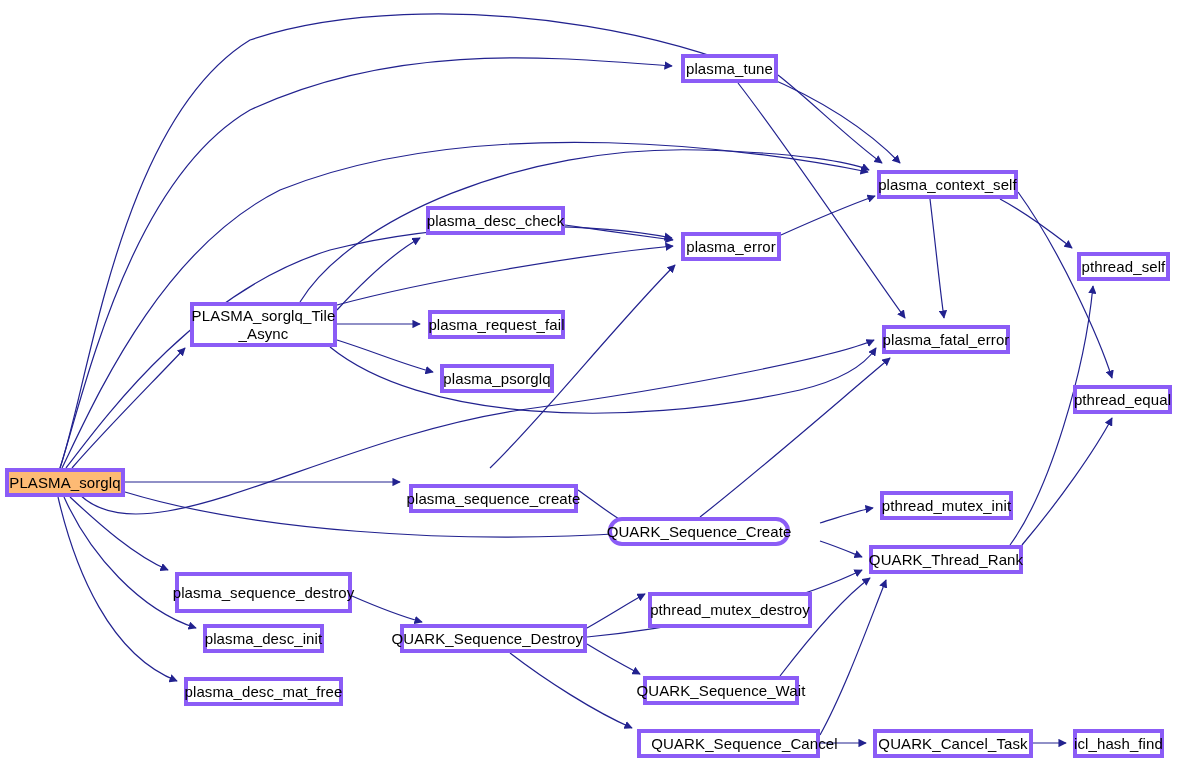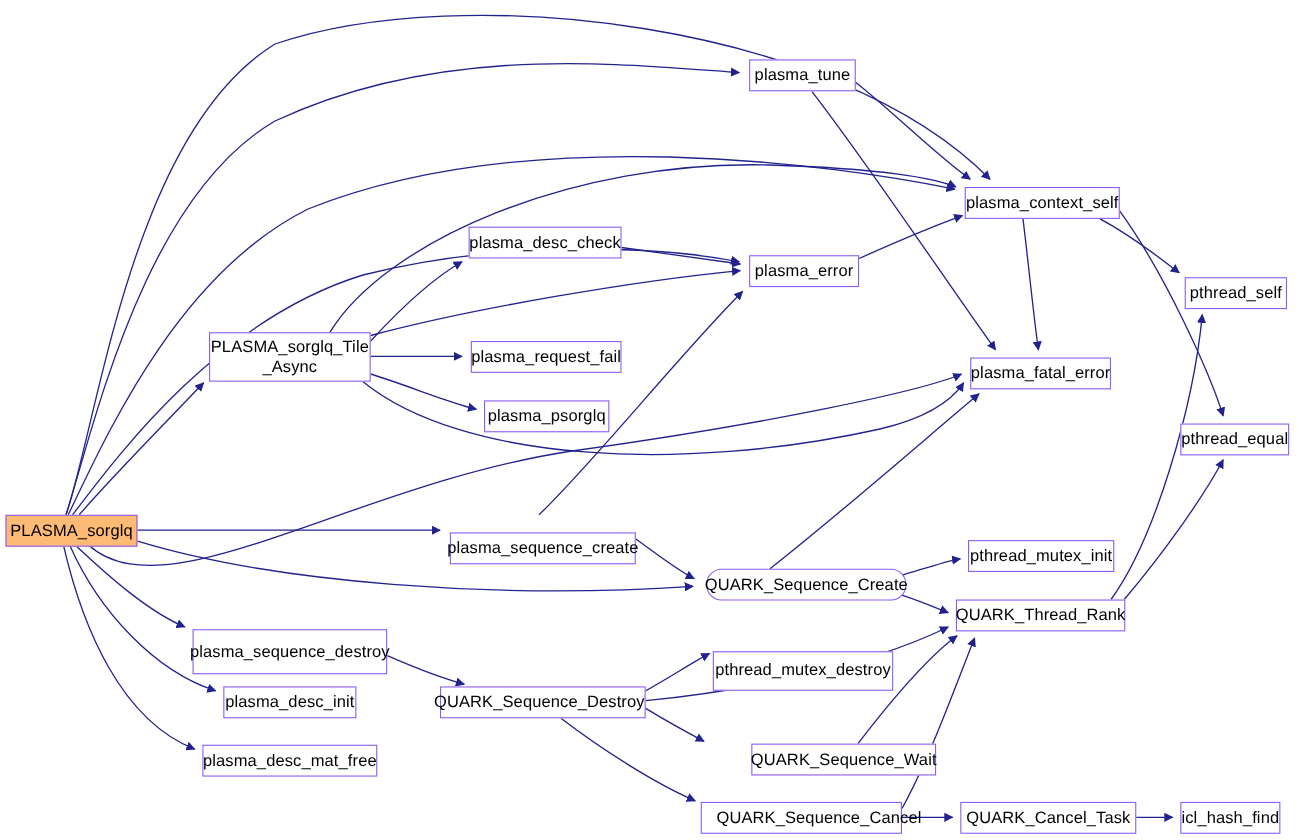--- a/index.html
+++ b/index.html
@@ -3,21 +3,21 @@
 <meta charset="utf-8">
 <style>
   html, body { margin:0; padding:0; background:#ffffff; }
   body { width:1181px; height:764px; overflow:hidden;
          font-family:"Liberation Sans", sans-serif; }
   #canvas { position:relative; width:1181px; height:764px; }
   #edges { position:absolute; left:0; top:0; width:1181px; height:764px; }
   .node {
     position:absolute;
     box-sizing:border-box;
-    border:1px solid #8b5cf6;
+    border:4px solid #8b5cf6;
     background:#ffffff;
     color:#000000;
     font-size:15px;
     line-height:1.15;
     display:flex;
     align-items:center;
     justify-content:center;
     text-align:center;
     white-space:pre;
     letter-spacing:0.1px;
@@ -85,26 +85,26 @@
       <div class="node" style="left: 681px; top: 54px; width: 97px; height: 29px;"><span class="lbl">plasma_tune</span></div>
       <div class="node" style="left: 877px; top: 170px; width: 141px; height: 29px;"><span class="lbl">plasma_context_self</span></div>
       <div class="node" style="left: 1077px; top: 252px; width: 93px; height: 29px;"><span class="lbl">pthread_self</span></div>
       <div class="node" style="left: 1073px; top: 385px; width: 99px; height: 29px;"><span class="lbl">pthread_equal</span></div>
       <div class="node" style="left: 426px; top: 206px; width: 139px; height: 29px;"><span class="lbl">plasma_desc_check</span></div>
       <div class="node" style="left: 681px; top: 232px; width: 100px; height: 29px;"><span class="lbl">plasma_error</span></div>
       <div class="node" style="left: 882px; top: 325px; width: 128px; height: 29px;"><span class="lbl">plasma_fatal_error</span></div>
       <div class="node" style="left: 428px; top: 310px; width: 137px; height: 29px;"><span class="lbl">plasma_request_fail</span></div>
       <div class="node" style="left: 440px; top: 364px; width: 114px; height: 29px;"><span class="lbl">plasma_psorglq</span></div>
       <div class="node" style="left: 409px; top: 468px; width: 169px; height: 29px; margin-top: 16px;"><span class="lbl">plasma_sequence_create</span></div>
-      <div class="node" style="left: 642px; top: 517px; width: 182px; height: 29px; border-radius: 14px;"><span class="lbl">QUARK_Sequence_Create</span></div>
+      <div class="node" style="left: 608px; top: 517px; width: 182px; height: 29px; border-radius: 14px;"><span class="lbl">QUARK_Sequence_Create</span></div>
       <div class="node" style="left: 880px; top: 491px; width: 133px; height: 29px;"><span class="lbl">pthread_mutex_init</span></div>
       <div class="node" style="left: 869px; top: 545px; width: 154px; height: 29px;"><span class="lbl">QUARK_Thread_Rank</span></div>
       <div class="node" style="left: 175px; top: 572px; width: 177px; height: 41px;"><span class="lbl">plasma_sequence_destroy</span></div>
       <div class="node" style="left: 203px; top: 624px; width: 121px; height: 29px;"><span class="lbl">plasma_desc_init</span></div>
       <div class="node" style="left: 184px; top: 677px; width: 159px; height: 29px;"><span class="lbl">plasma_desc_mat_free</span></div>
       <div class="node" style="left: 400px; top: 624px; width: 187px; height: 29px; justify-content: flex-end;"><span class="lbl">QUARK_Sequence_Destroy</span></div>
       <div class="node" style="left: 648px; top: 592px; width: 164px; height: 36px;"><span class="lbl">pthread_mutex_destroy</span></div>
-      <div class="node" style="left: 643px; top: 676px; width: 168px; height: 29px; margin-left: 40px;"><span class="lbl">QUARK_Sequence_Wait</span></div>
+      <div class="node" style="left: 643px; top: 676px; width: 156px; height: 29px;"><span class="lbl">QUARK_Sequence_Wait</span></div>
       <div class="node" style="left: 637px; top: 729px; width: 183px; height: 29px; padding-left: 32px;"><span class="lbl">QUARK_Sequence_Cancel</span></div>
       <div class="node" style="left: 873px; top: 729px; width: 160px; height: 29px;"><span class="lbl">QUARK_Cancel_Task</span></div>
       <div class="node" style="left: 1073px; top: 729px; width: 91px; height: 29px;"><span class="lbl">icl_hash_find</span></div>
     </div>
 </div>
 
 </body></html>

